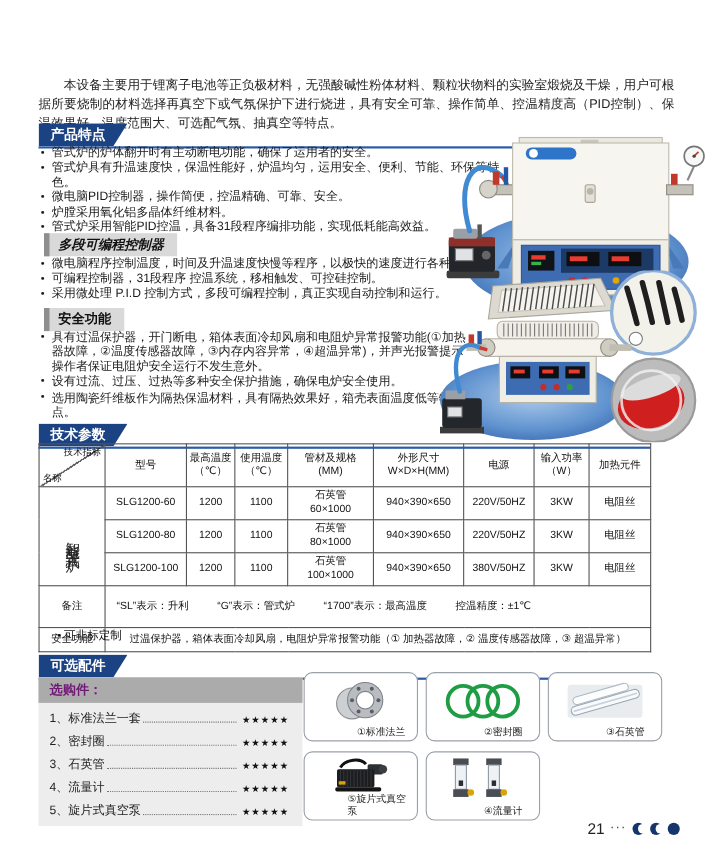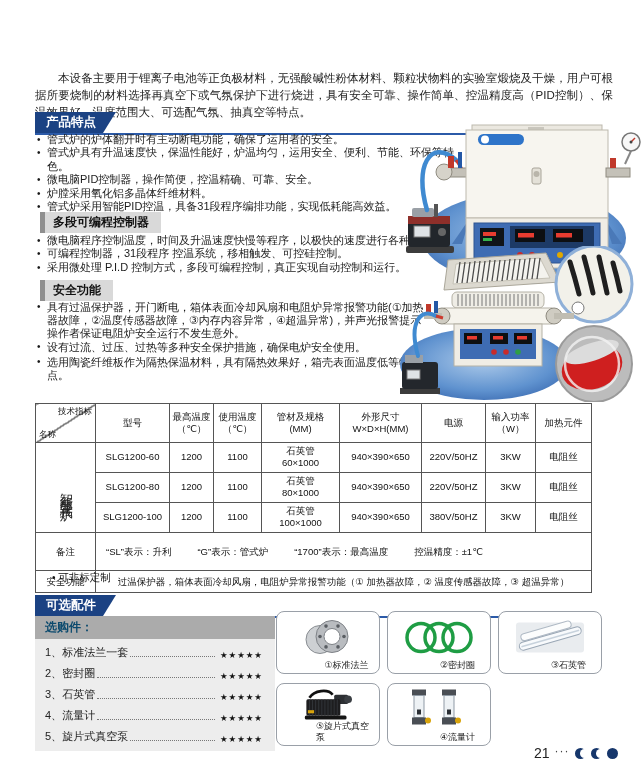--- a/index.html
+++ b/index.html
@@ -45,21 +45,21 @@
   td.vcell{padding:0;}
   .vtext{writing-mode:vertical-rl;text-orientation:upright;letter-spacing:3px;font-size:13px;
          color:#222;margin:0 auto;}
   .remark-flex{display:flex;gap:26px;justify-content:flex-start;padding-left:8px;}
   td.left{text-align:left;padding-left:8px;}
   .custom-note{position:absolute;left:37px;top:571px;font-size:10.5px;color:#111;margin-left:15px;}
   .custom-note::before{content:'• ';font-size:10px;}
 
   
   .opt-box{position:absolute;left:35px;top:616px;width:240px;background:#ededed;padding-bottom:7px;}
-  .opt-head{background:#ababab;color:#0c4a6e;font-weight:bold;font-size:12px;padding:3px 10px;}
+  .opt-head{background:#ababab;color:#701a75;font-weight:bold;font-size:12px;padding:3px 10px;}
   .opt{display:flex;align-items:flex-end;font-size:11px;margin:6px 12px 0 10px;color:#222;}
   .opt .num{white-space:nowrap;}
   .opt .name{white-space:nowrap;}
   .opt .leader{flex:1;border-bottom:1px dotted #777;margin:0 5px 3px 2px;}
   .opt .stars{font-size:8.5px;letter-spacing:1px;white-space:nowrap;color:#111;}
 
   
   .cards{position:absolute;left:276px;top:611px;display:grid;
          grid-template-columns:repeat(3,104px);gap:9px 7px;}
   .card{box-sizing:border-box;width:104px;height:63px;border:1px solid #9aa0a8;border-radius:8px;
@@ -90,21 +90,21 @@
   </div>
 
   <ul class="blist" style="position:absolute;left:37px;top:133px;width:428px;">
     <li>管式炉的炉体翻开时有主动断电功能，确保了运用者的安全。</li>
     <li>管式炉具有升温速度快，保温性能好，炉温均匀，运用安全、便利、节能、环保等特色。</li>
     <li>微电脑PID控制器，操作简便，控温精确、可靠、安全。</li>
     <li>炉膛采用氧化铝多晶体纤维材料。</li>
     <li>管式炉采用智能PID控温，具备31段程序编排功能，实现低耗能高效益。</li>
   </ul>
 
-  <div style="position:absolute;left:40px;top:212px;">
+  <div style="position:absolute;left:40px;top:212px;font-style:italic;">
     <span class="sub-bar">多段可编程控制器</span>
   </div>
   <ul class="blist" style="position:absolute;left:37px;top:234px;width:440px;">
     <li>微电脑程序控制温度，时间及升温速度快慢等程序，以极快的速度进行各种烧结试验。</li>
     <li>可编程控制器，31段程序 控温系统，移相触发、可控硅控制。</li>
     <li>采用微处理 P.I.D 控制方式，多段可编程控制，真正实现自动控制和运行。</li>
   </ul>
 
   <div style="position:absolute;left:40px;top:280px;">
     <span class="sub-bar">安全功能</span>
@@ -247,20 +247,23 @@
     <path d="M40 70 l7 2" stroke="#cc3b2f" stroke-width="3"></path>
 
     <g>
       <circle cx="198" cy="118" r="38" fill="#bcbcbc" stroke="#9a9a9a" stroke-width="2"></circle>
       <ellipse cx="196" cy="121" rx="31" ry="22" fill="#cf1f1f" transform="rotate(-18 196 121)"></ellipse>
       <ellipse cx="196" cy="106" rx="28" ry="9" fill="#dcdcdc" transform="rotate(-18 196 106)"></ellipse>
       <circle cx="196" cy="118" r="27" fill="none" stroke="#f2f2f2" stroke-width="2.5" opacity="0.8"></circle>
     </g>
   </svg>
 
+  <div class="section-head" style="top:385px;">
+    <span class="badge">技术参数</span>
+  </div>
 
   <table class="specs">
     <colgroup>
       <col style="width:60px">
         <col style="width:74px">
         <col style="width:44px">
         <col style="width:48px">
       <col style="width:78px">
         <col style="width:82px">
         <col style="width:64px">

